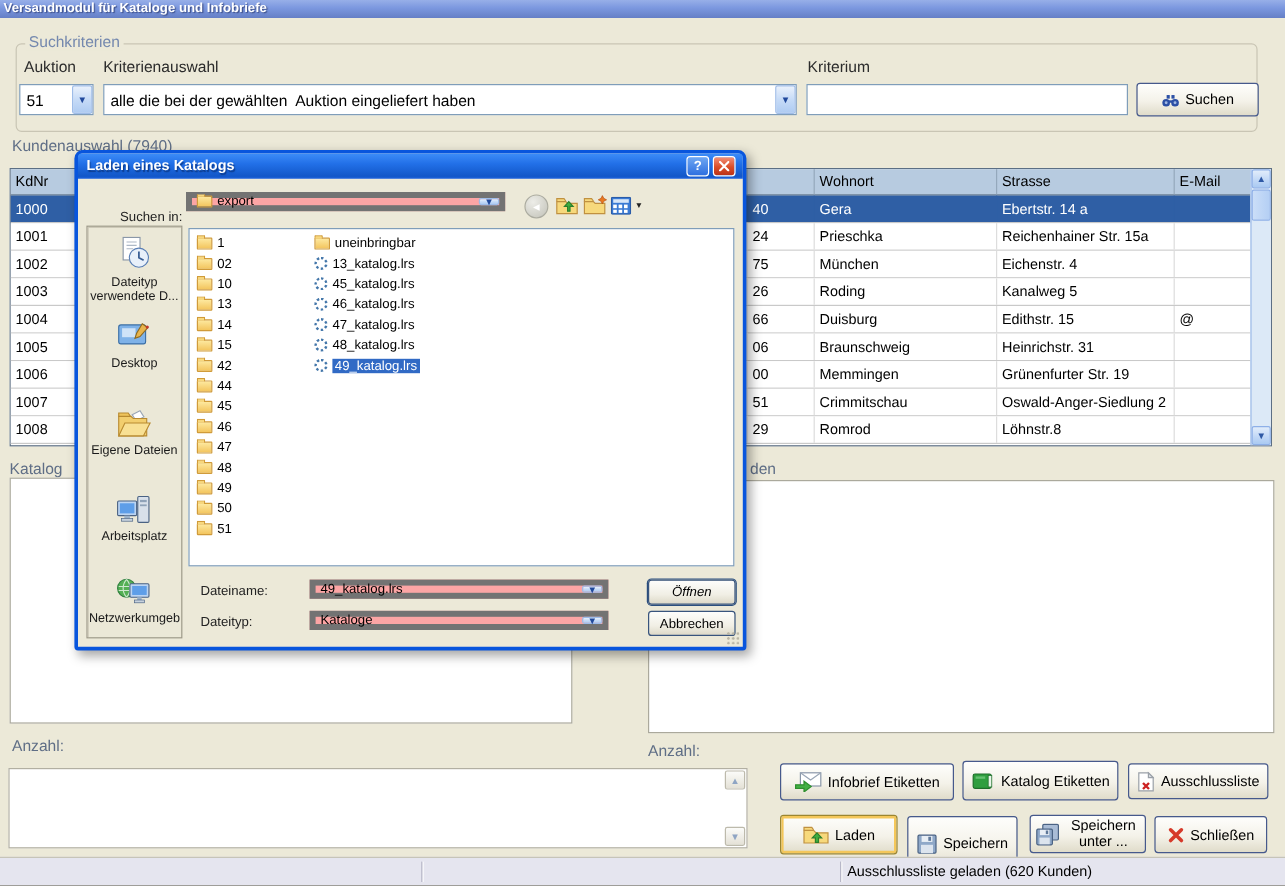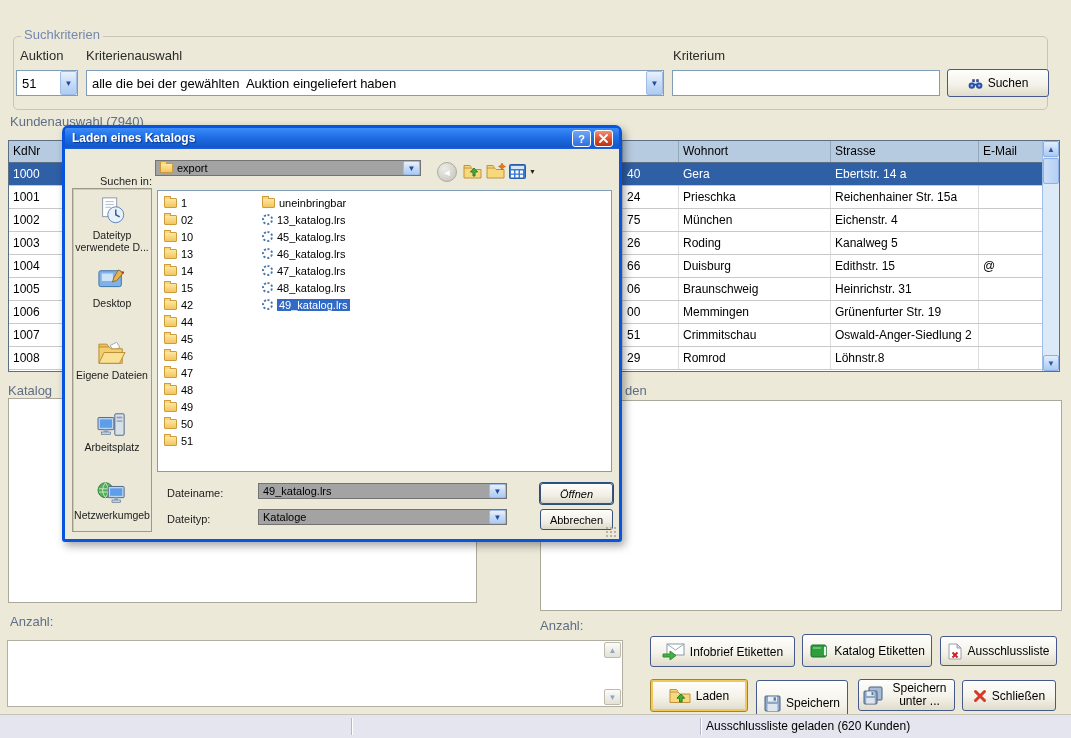--- a/index.html
+++ b/index.html
@@ -86,34 +86,37 @@
   .list-item { display:flex; align-items:center; gap:4px; height:17px; font-size:11px; white-space:nowrap; }
   .item-label.sel { background:#316AC5; color:#fff; padding:0 2px; }
 
   .folder-icon { position:relative; width:13px; height:10px; flex:0 0 13px;
     background:linear-gradient(180deg,#FEEZA2,#F6CE6A); background:linear-gradient(180deg,#FDE89E,#F3C55E);
     border:1px solid #D09B3A; border-radius:1px; }
   .folder-icon::before { content:""; position:absolute; top:-3px; left:-1px; width:5px; height:2px;
     background:#F7D77E; border:1px solid #D09B3A; border-bottom:none; border-radius:1px 1px 0 0; }
   .lrs-icon { width:11px; height:11px; flex:0 0 11px; border:2px dotted #47A; border-radius:50%; }
 
-  .dlg-combo { position:absolute; background:#a3a3a3; border:1px solid #737373; display:flex; align-items:center; height:16px; }
+  .dlg-combo { position:absolute; background:#fca5a5; border:5px solid #737373; display:flex; align-items:center; height:16px; }
   .dlg-combo .cval { flex:1; padding:0 4px; font-size:11px; display:flex; align-items:center; gap:4px; overflow:hidden; }
   .dlg-btnc { position:absolute; width:73px; height:21px; display:flex; align-items:center; justify-content:center;
     font-size:11px; background:linear-gradient(180deg,#FDFDFB,#F1EFE5 60%,#DDD9C8); border:1px solid #38547D; border-radius:3px; }
   .dlg-btnc.default { box-shadow:0 0 0 1px #2A4E7E; }
   .tool-ic { position:absolute; display:flex; align-items:center; justify-content:center; }
   .grip { position:absolute; right:3px; bottom:2px; width:11px; height:11px;
     background:radial-gradient(circle at 2px 2px,#b8b4a4 1px,transparent 1.2px) 0 0/4px 4px; }
 </style>
 </head>
 <body>
 
 <div class="screen">
 
+  <div class="main-titlebar">
+    <span>Versandmodul für Kataloge und Infobriefe</span>
+  </div>
 
   <div class="groupbox">
     <span class="gb-caption">Suchkriterien</span>
   </div>
   <span class="flabel" style="left:20px;top:48px;">Auktion</span>
   <div class="combo" style="left:16px;top:70px;width:62px;height:26px;">
     <span class="cval">51</span>
     <span class="combo-btn">▼</span>
   </div>
   <span class="flabel" style="left:86px;top:48px;">Kriterienauswahl</span>

